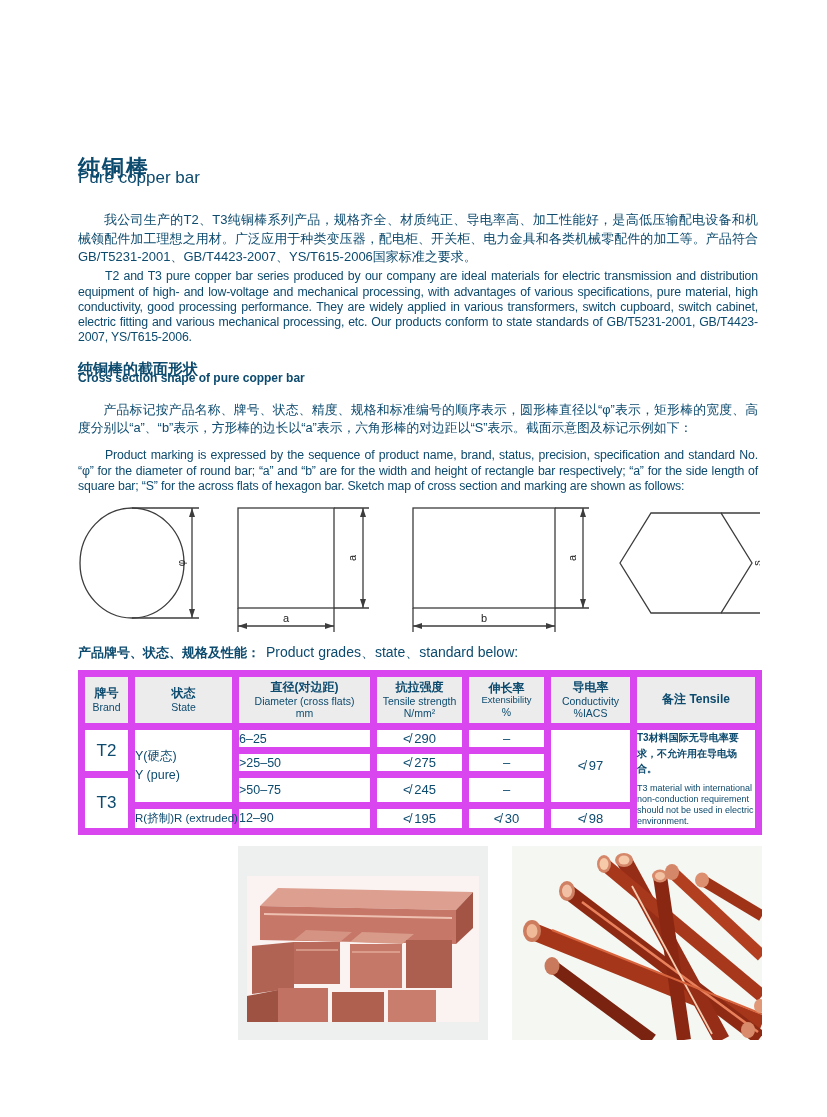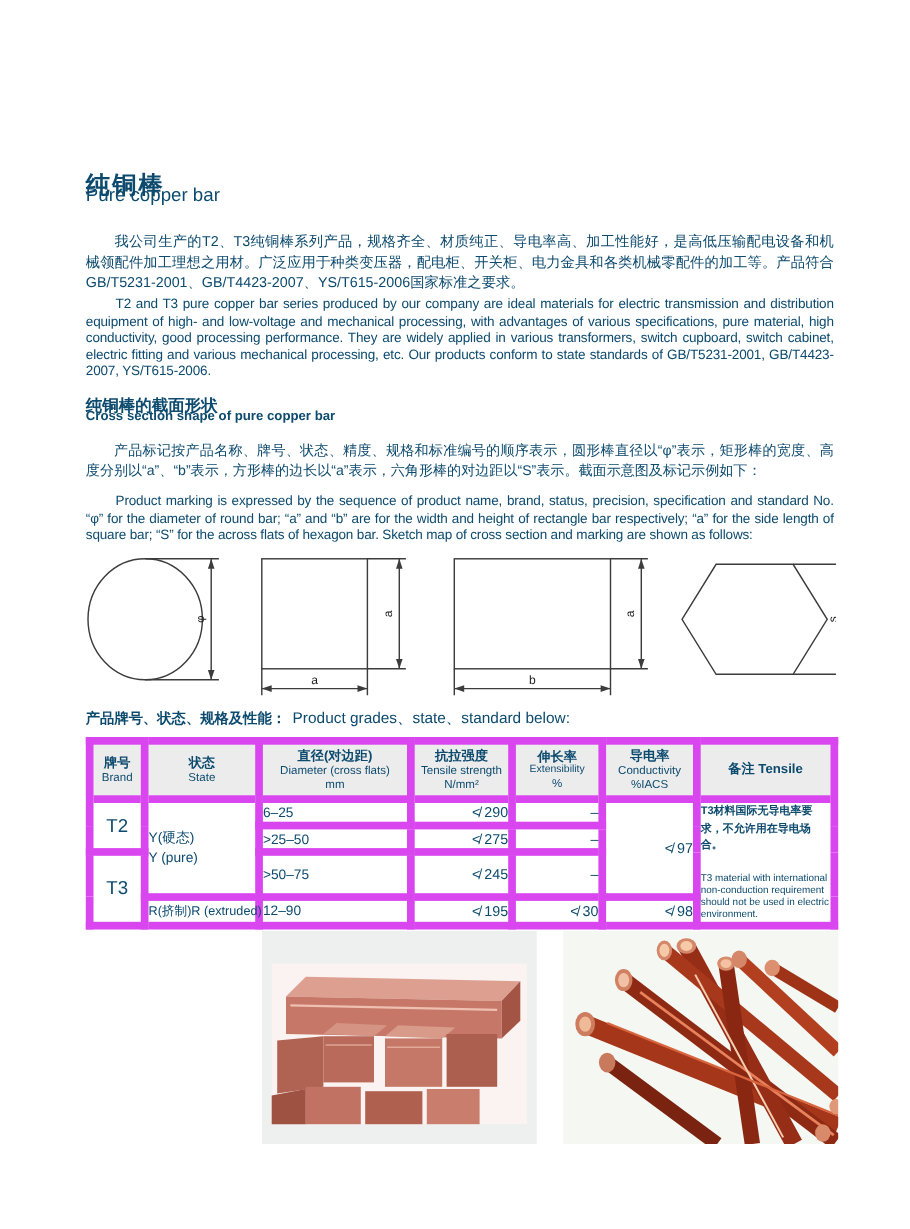--- a/index.html
+++ b/index.html
@@ -31,31 +31,31 @@
   }
   table.spec th,table.spec td{border:7px solid #d946ef;padding:0;}
   table.spec thead th{
     border-bottom:2px solid #1a1a1a;background:#ececec;
     vertical-align:middle;text-align:center;height:46px;line-height:1.15;
   }
   .th-zh{display:block;font-size:12px;font-weight:bold;}
   .th-en{display:block;font-size:10.5px;font-weight:normal;}
   .th-en.small{font-size:9.5px;}
   .th-unit{display:block;font-size:10.5px;font-weight:normal;}
-  td.c{text-align:right;vertical-align:middle;font-size:13px;}
+  td.c{text-align:center;vertical-align:middle;font-size:13px;}
   td.brand{font-size:17px;text-align:center;vertical-align:middle;}
   tr.r{height:24px;}
   tr.r-last{height:26px;}
   td.state{vertical-align:middle;padding-left:12px;font-size:12.5px;}
   td.state .st-line{display:block;line-height:1.5;}
   td.state-r{font-size:11.5px;white-space:nowrap;padding-left:6px;vertical-align:middle;text-align:center;}
   td.diam{font-size:12.5px;padding-left:22px;vertical-align:middle;}
   td.remark{vertical-align:middle;padding:3px 5px 3px 6px;}
   .rm-zh{font-size:10px;font-weight:bold;line-height:1.55;}
-  .rm-en{font-size:9px;line-height:1.25;margin-top:16px;}
+  .rm-en{font-size:9px;line-height:1.25;margin-top:6px;}
   .photo{position:absolute;top:846px;width:250px;height:194px;}
   .photo-left{left:238px;}
   .photo-right{left:512px;}
   svg text{font-family:"Liberation Sans","DejaVu Sans",sans-serif;}
 </style>
 </head>
 <body>
 
 <div class="page">
 

